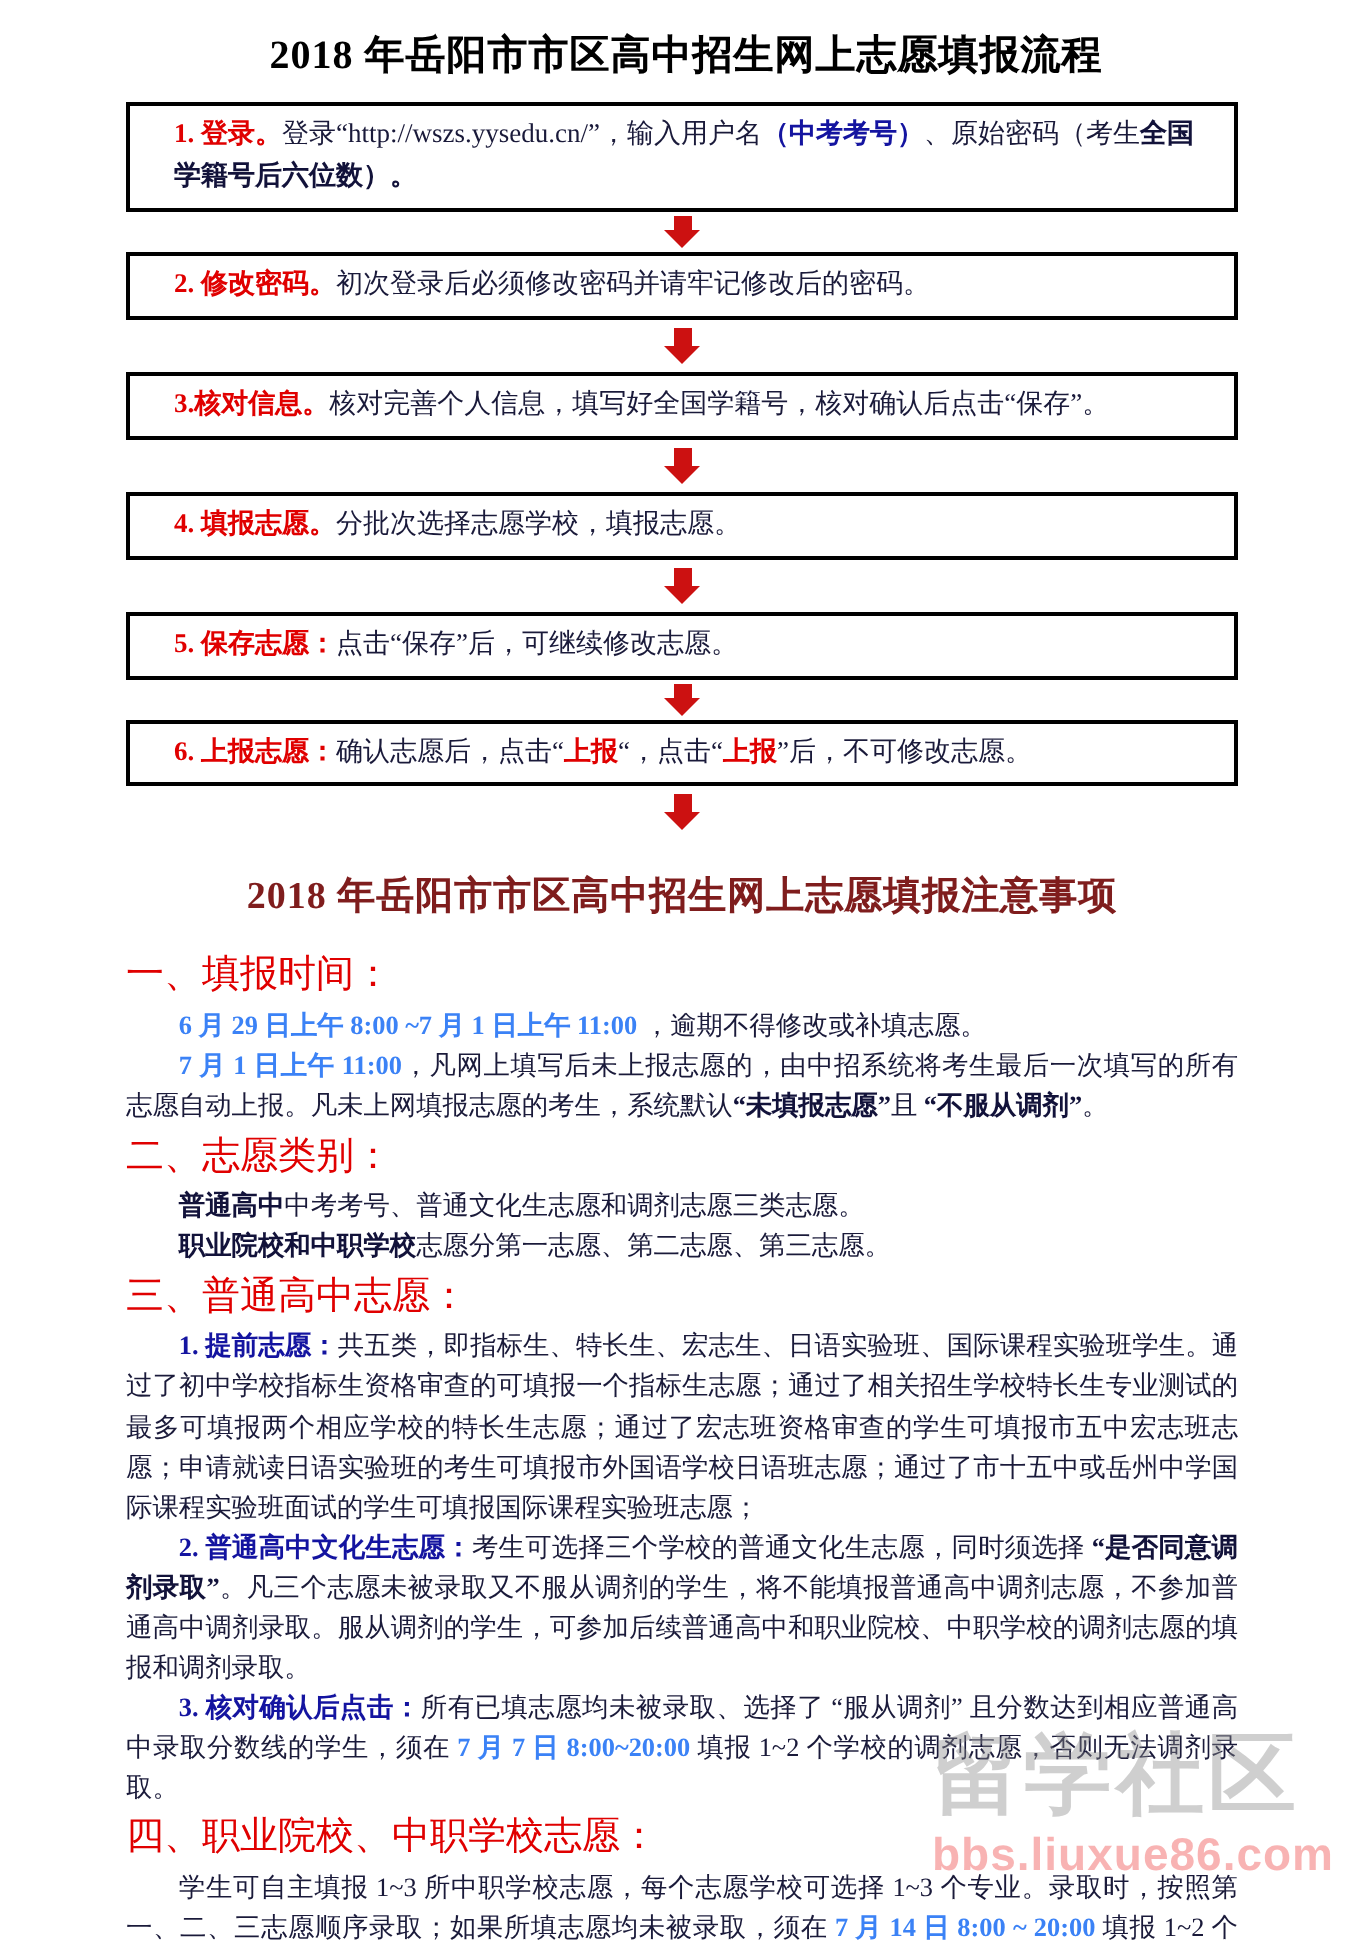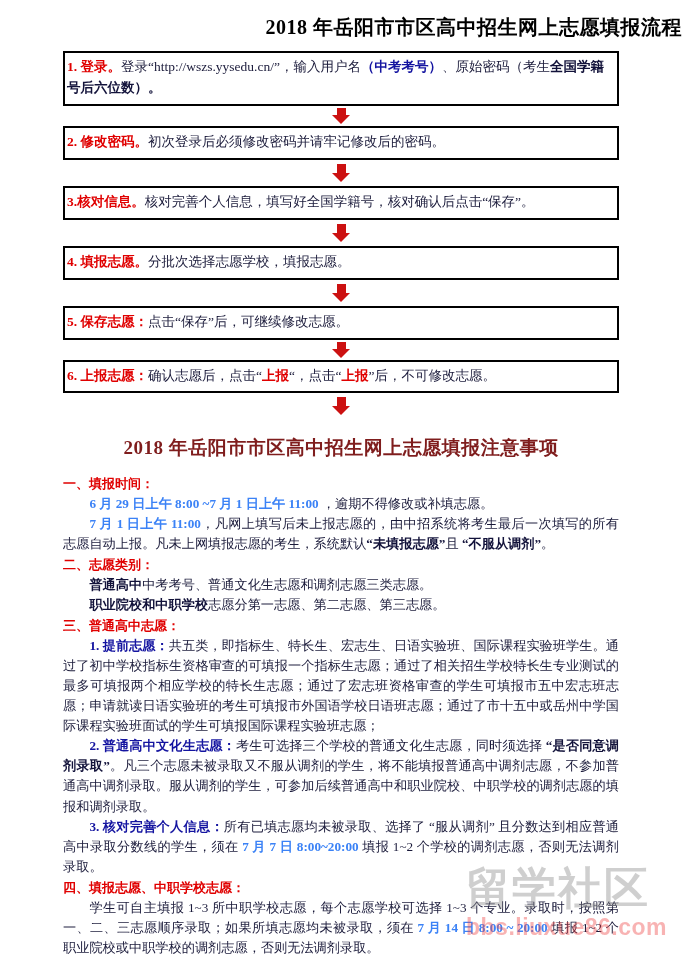--- a/index.html
+++ b/index.html
@@ -15,21 +15,21 @@
     overflow: hidden;
   }
   .page {
     width: 682px; height: 970px;
     position: relative;
     padding: 0;
   }
 
   
   .doc-title {
-    text-align: right;
+    text-align: center;
     font-family: "Liberation Serif", "DejaVu Serif", serif;
     font-weight: bold;
     font-size: 20px;
     color: #000000;
     letter-spacing: 0.5px;
     margin: 0;
     padding: 14px 0 10px 4px;
   }
   .doc-title-2 {
     text-align: center;
@@ -41,21 +41,21 @@
     padding: 16px 0 12px 0;
   }
 
   
   .flow {
     width: 556px;
     margin: 0 auto;
   }
   .flow-box {
     border: 2px solid #000000;
-    padding: 4px 7px 5px 2px;
+    padding: 4px 7px 5px 22px;
     font-size: 13.5px;
     line-height: 1.55;
     color: #1a1a3a;
     background: #ffffff;
   }
   .flow-box .step-label {
     color: #e00000;
     font-weight: bold;
   }
   .flow-box .blue-b {
@@ -92,22 +92,22 @@
   
   .notes {
     width: 556px;
     margin: 0 auto;
     font-size: 13.2px;
     line-height: 1.52;
     color: #1a1a3a;
   }
   .notes h3 {
     margin: 1px 0 0 0;
-    font-size: 13px;
-    font-weight: bold;
+    font-size: 19px;
+    font-weight: normal;
     color: #e00000;
   }
   .notes p {
     margin: 0;
     text-indent: 2em;
     text-align: justify;
   }
   .red-b  { color: #3b82f6; font-weight: bold; }
   .blue-b { color: #1414a0; font-weight: bold; }
   .blk-b  { color: #12123a; font-weight: bold; }
@@ -197,22 +197,22 @@
   <div class="notes" id="notes-container">
       <h3>一、填报时间：</h3>
       <p><span class="red-b">6 月 29 日上午 8:00  ~7 月 1 日上午 11:00</span><span> ，逾期不得修改或补填志愿。</span></p>
       <p><span class="red-b">7 月 1 日上午 11:00</span><span>，凡网上填写后未上报志愿的，由中招系统将考生最后一次填写的所有志愿自动上报。凡未上网填报志愿的考生，系统默认</span><span class="blk-b">“未填报志愿”</span><span>且 </span><span class="blk-b">“不服从调剂”</span><span>。</span></p>
       <h3>二、志愿类别：</h3>
       <p><span class="blk-b">普通高中</span><span>中考考号、普通文化生志愿和调剂志愿三类志愿。</span></p>
       <p><span class="blk-b">职业院校和中职学校</span><span>志愿分第一志愿、第二志愿、第三志愿。</span></p>
       <h3>三、普通高中志愿：</h3>
       <p><span class="blue-b">1. </span><span class="blue-b">提前志愿：</span><span>共五类，即指标生、特长生、宏志生、日语实验班、国际课程实验班学生。通过了初中学校指标生资格审查的可填报一个指标生志愿；通过了相关招生学校特长生专业测试的最多可填报两个相应学校的特长生志愿；通过了宏志班资格审查的学生可填报市五中宏志班志愿；申请就读日语实验班的考生可填报市外国语学校日语班志愿；通过了市十五中或岳州中学国际课程实验班面试的学生可填报国际课程实验班志愿；</span></p>
       <p><span class="blue-b">2. </span><span class="blue-b">普通高中文化生志愿：</span><span>考生可选择三个学校的普通文化生志愿，同时须选择 </span><span class="blk-b">“是否同意调剂录取”</span><span>。凡三个志愿未被录取又不服从调剂的学生，将不能填报普通高中调剂志愿，不参加普通高中调剂录取。服从调剂的学生，可参加后续普通高中和职业院校、中职学校的调剂志愿的填报和调剂录取。</span></p>
-      <p><span class="blue-b">3. </span><span class="blue-b">核对完善个人信息：</span><span>所有已填志愿均未被录取、选择了 “服从调剂” 且分数达到相应普通高中录取分数线的学生，须在 </span><span class="red-b">7 月 7 日 8:00~20:00</span><span> 填报 1~2 个学校的调剂志愿，否则无法调剂录取。</span></p>
-      <h3>四、填报志愿、中职学校志愿：</h3>
+      <p><span class="blue-b">3. </span><span class="blue-b">核对确认后点击：</span><span>所有已填志愿均未被录取、选择了 “服从调剂” 且分数达到相应普通高中录取分数线的学生，须在 </span><span class="red-b">7 月 7 日 8:00~20:00</span><span> 填报 1~2 个学校的调剂志愿，否则无法调剂录取。</span></p>
+      <h3>四、职业院校、中职学校志愿：</h3>
       <p><span>学生可自主填报 1~3 所中职学校志愿，每个志愿学校可选择 1~3 个专业。录取时，按照第一、二、三志愿顺序录取；如果所填志愿均未被录取，须在 </span><span class="red-b">7 月 14 日 8:00 ~ 20:00</span><span> 填报 1~2 个职业院校或中职学校的调剂志愿，否则无法调剂录取。</span></p>
     </div>
 
   <div class="watermark">
     <div class="wm-text">留学社区</div>
     <div class="wm-url">bbs.liuxue86.com</div>
   </div>
 
 </div>
 

